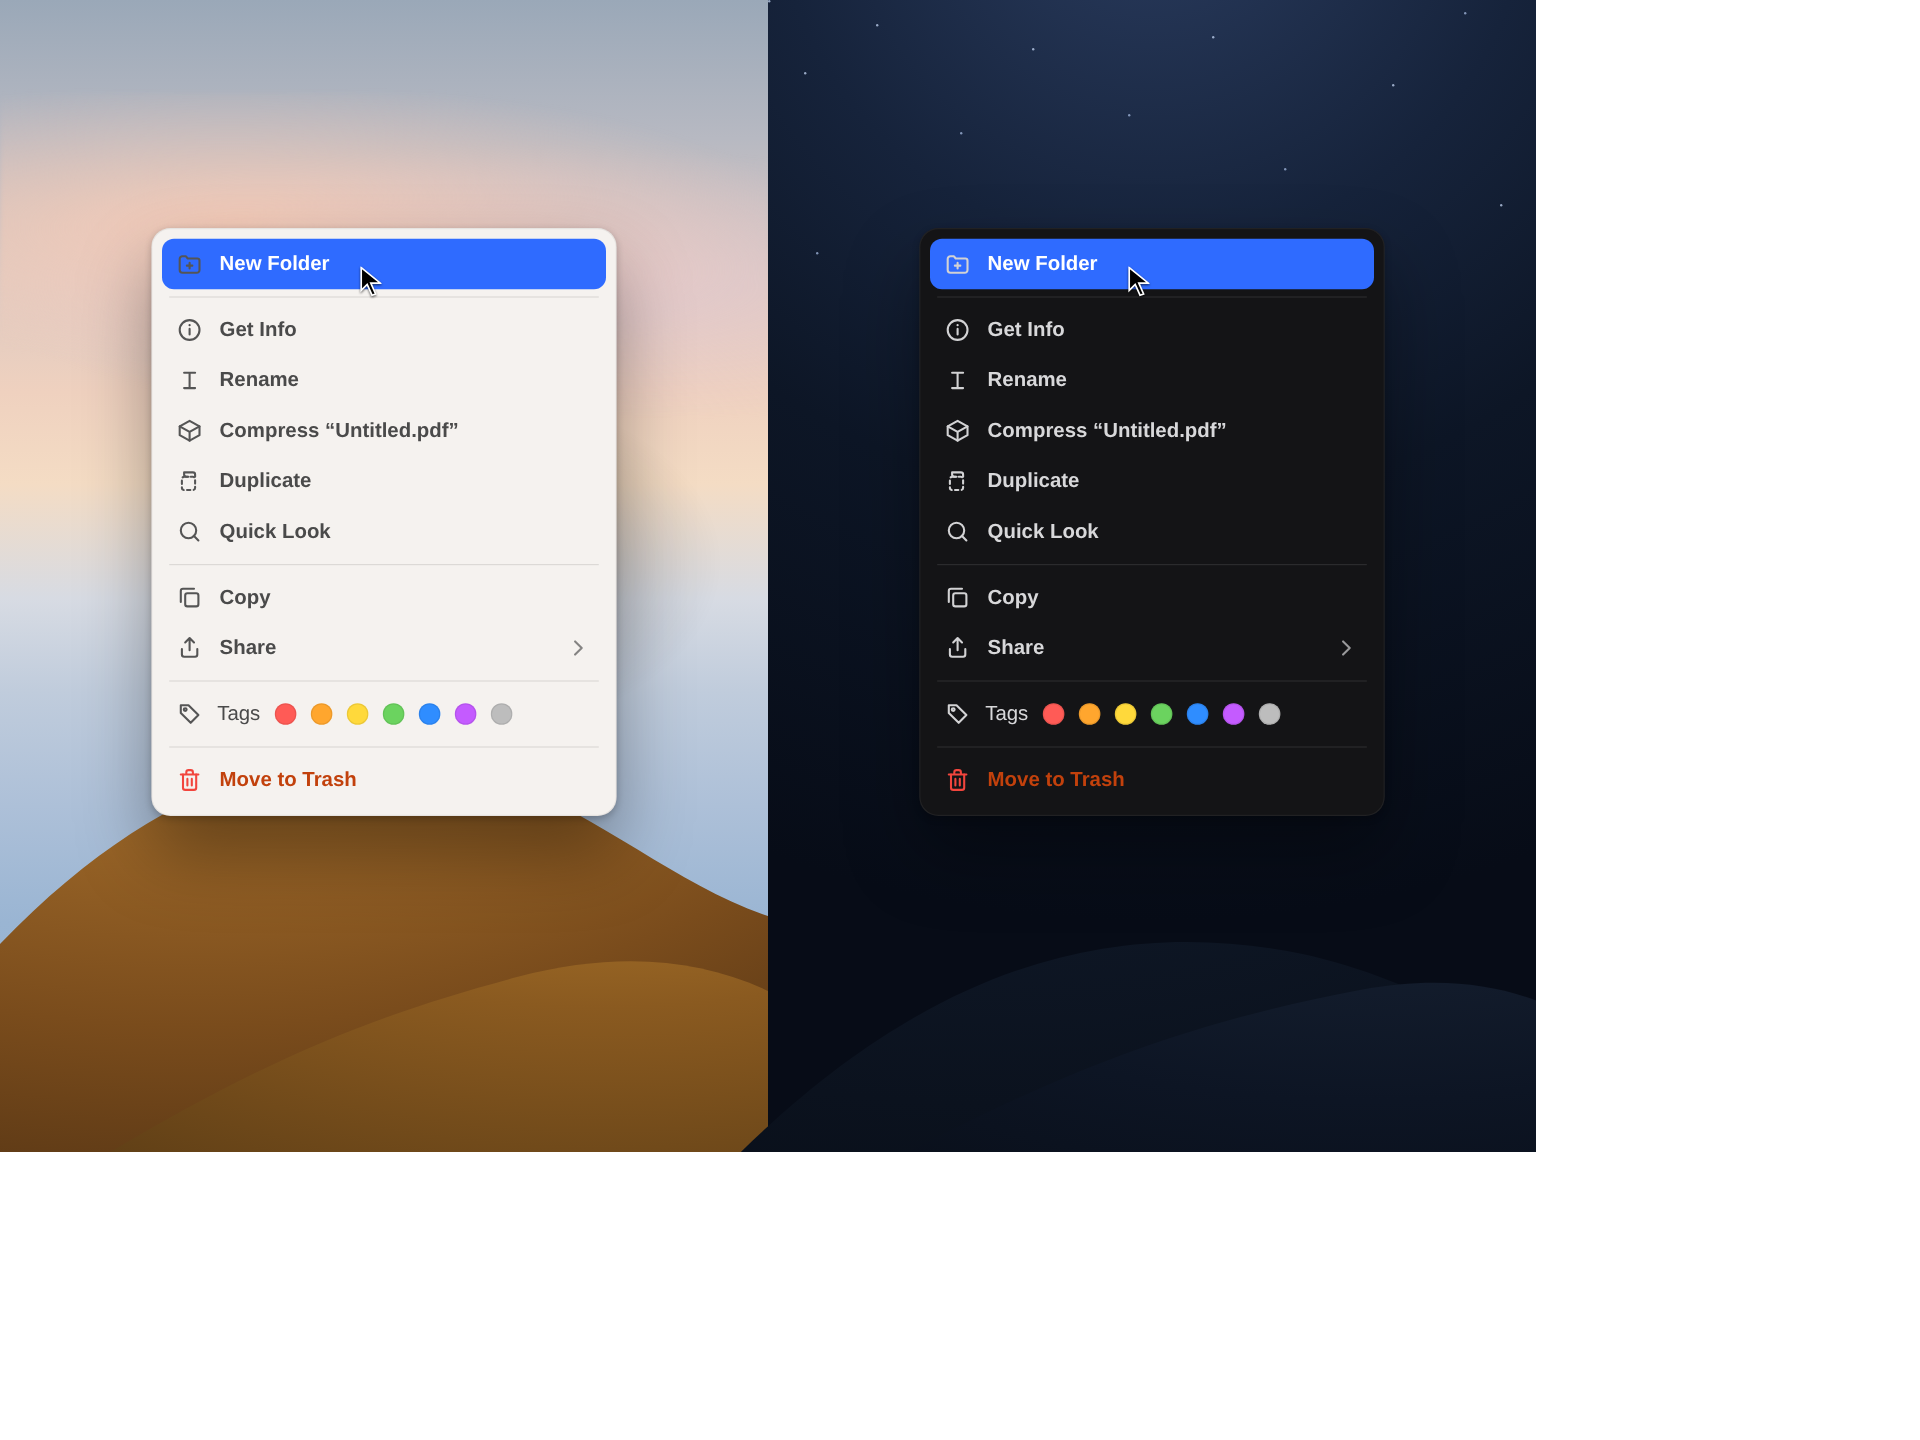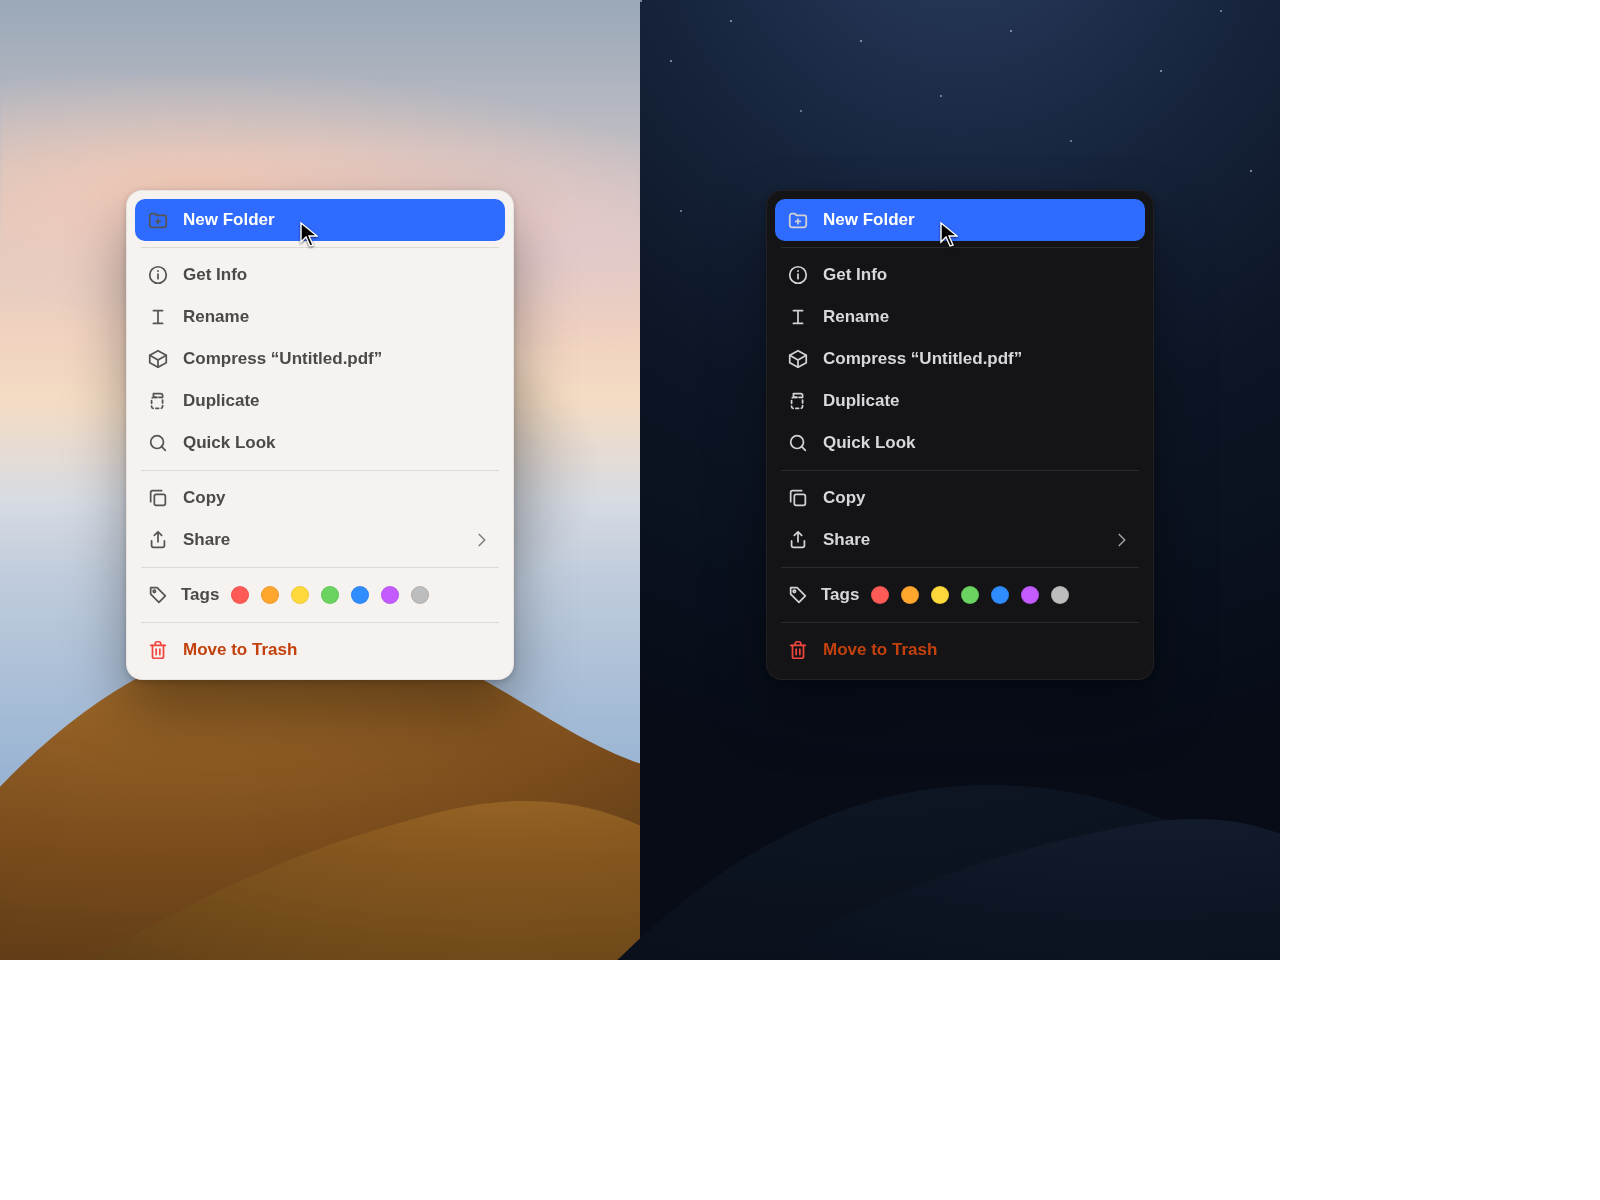--- a/index.html
+++ b/index.html
@@ -80,21 +80,21 @@
   .item .ic{ width:22px; height:22px; display:inline-flex; align-items:center; justify-content:center; }
   .item.selected{ background:#2f6bff; color:#ffffff; }
   .item.selected svg{ stroke:#fff; }
   .menu.light .item svg{ stroke:#555; }
   .menu.dark  .item svg{ stroke:#d2d2d4; }
   .item svg{ fill:none; stroke-width:1.9; stroke-linecap:round; stroke-linejoin:round; }
 
   .danger{ color:#c2410c; }
   .danger svg{ stroke:#f2453d !important; }
 
-  .tags{ display:flex; align-items:center; gap:12px; padding:10px 12px; font-size:17px; font-weight:700; }
+  .tags{ display:flex; align-items:center; gap:12px; padding:10px 12px; font-size:17px; font-weight:400; }
   .tags .ic{ width:22px; height:22px; display:inline-flex; align-items:center; justify-content:center; }
   .tag-dot{ width:18px; height:18px; border-radius:50%; box-shadow: inset 0 0 0 1px rgba(0,0,0,.08); }
 
   
   .cursor{ position:absolute; width:18px; height:26px; pointer-events:none; }
   .cursor svg{ filter: drop-shadow(0 1px 1px rgba(0,0,0,.6)); }
 </style>
 </head>
 <body>
 

